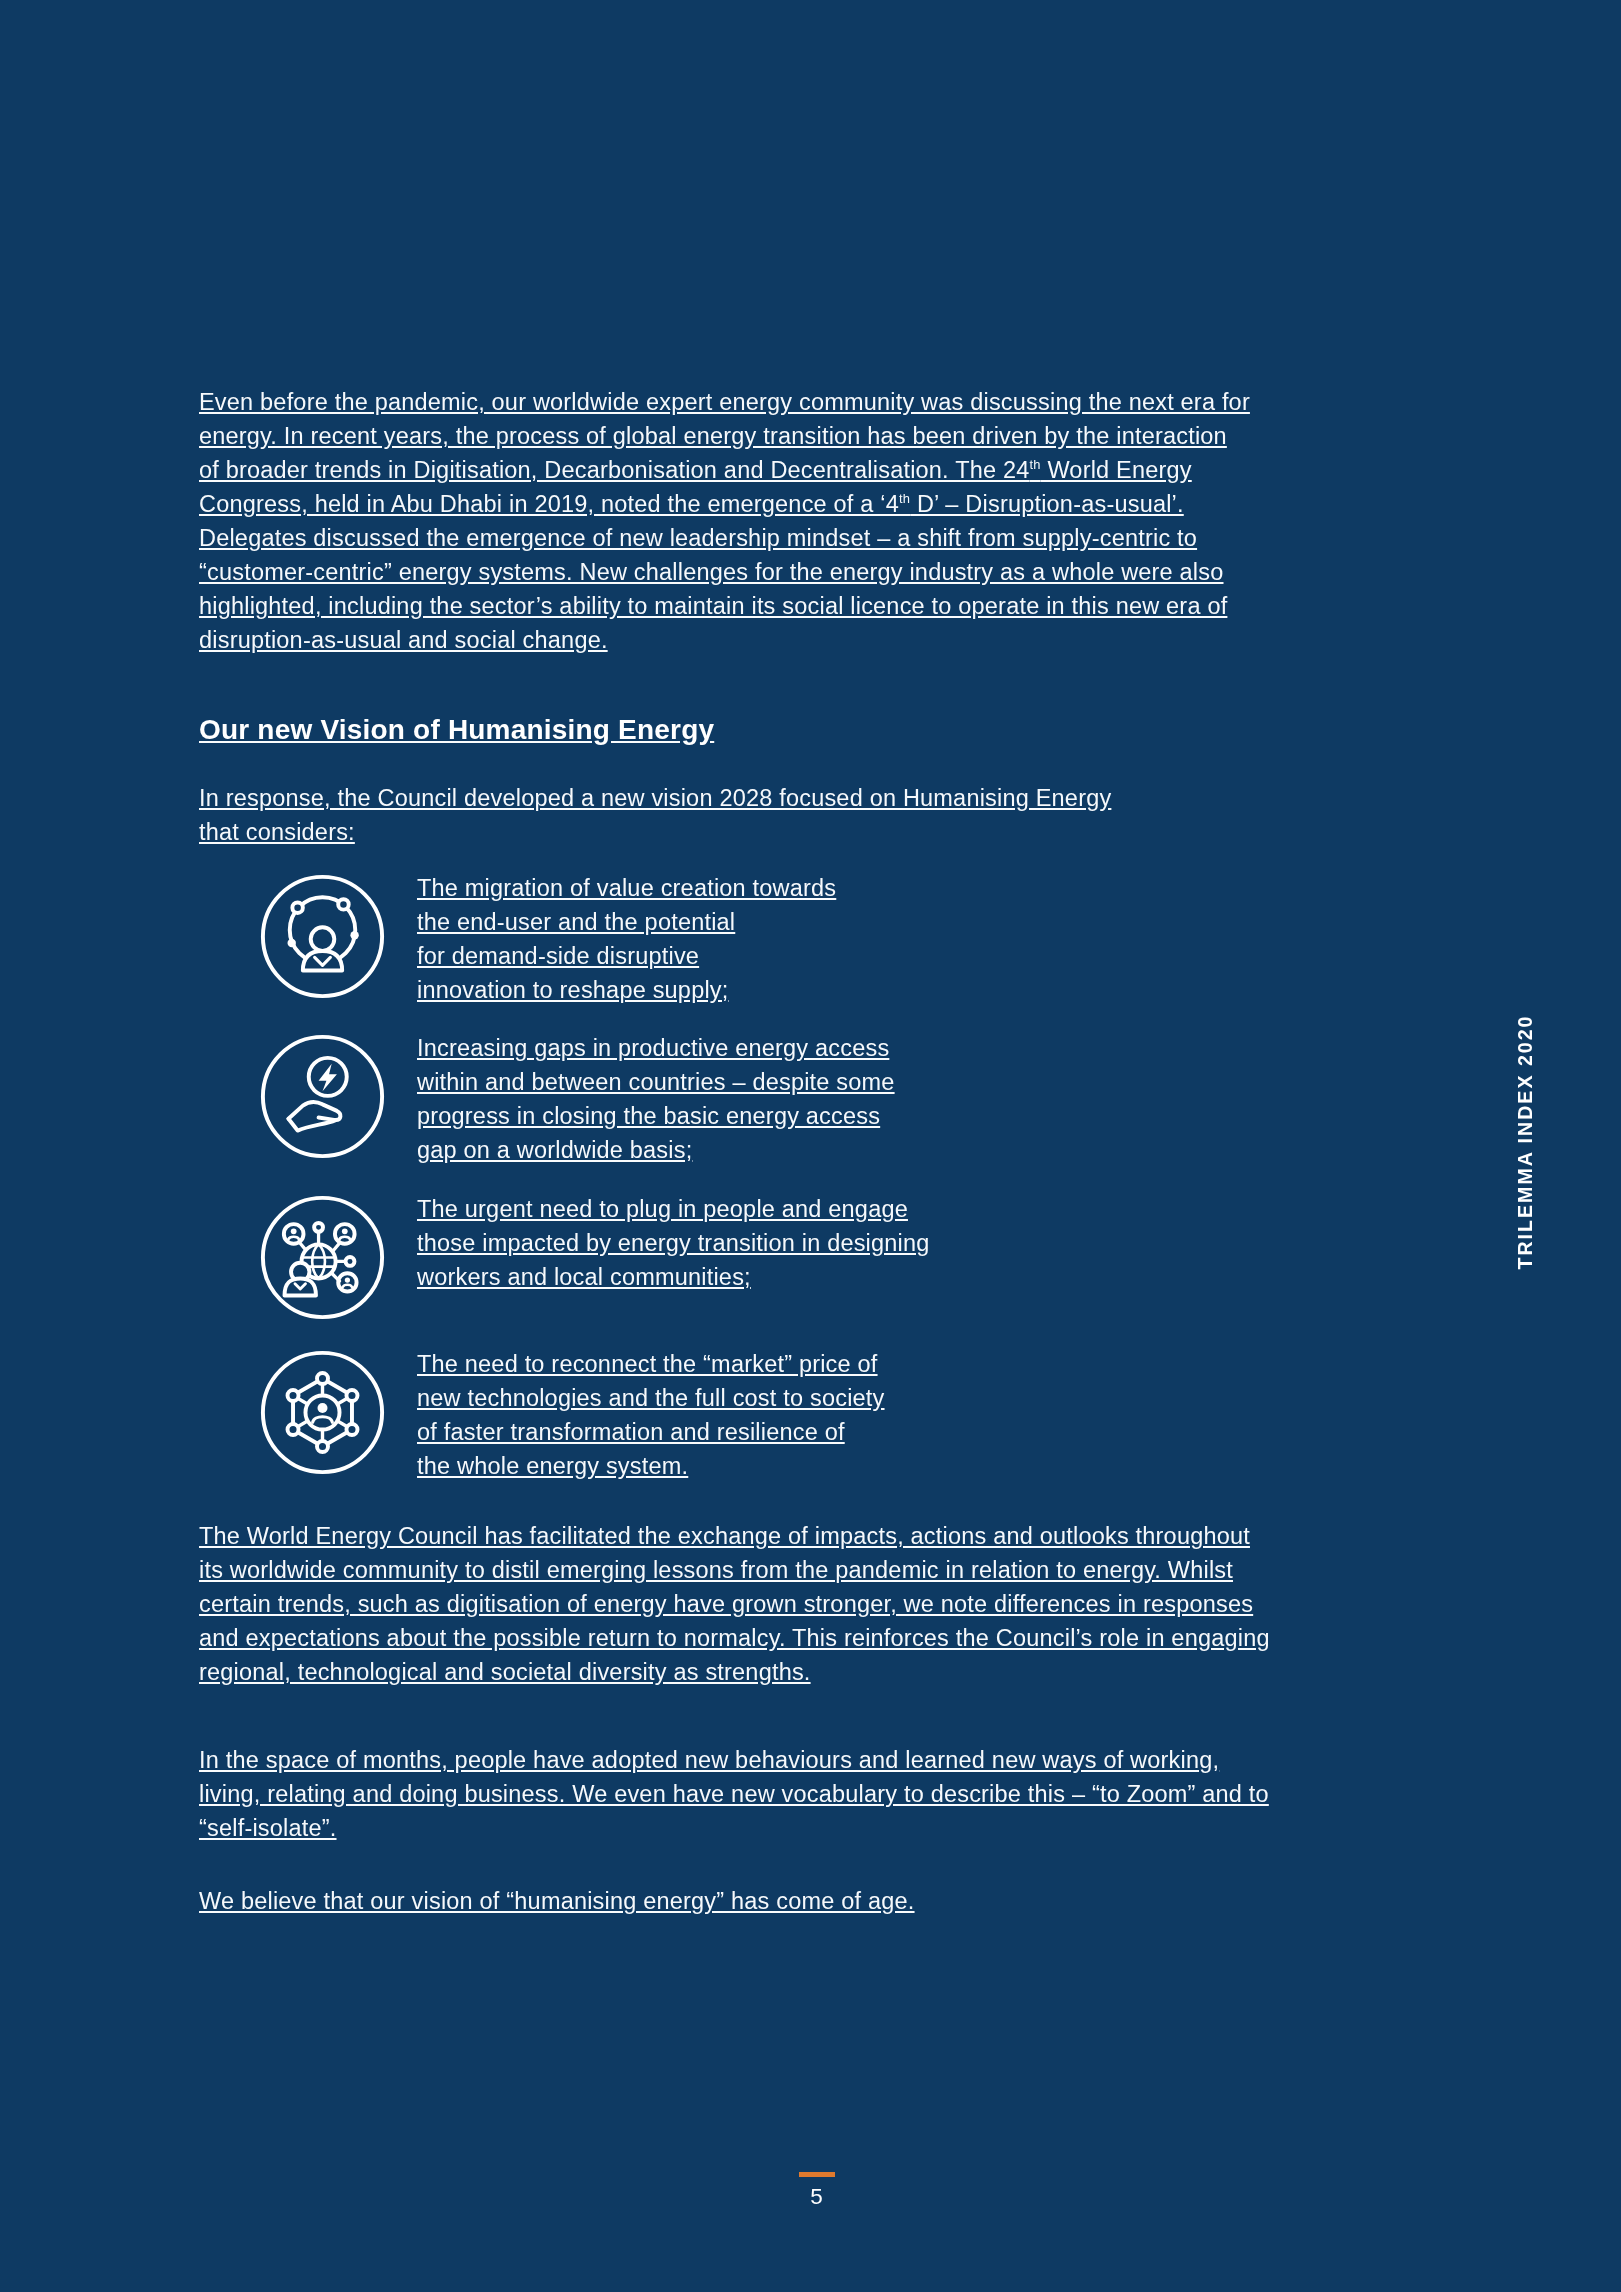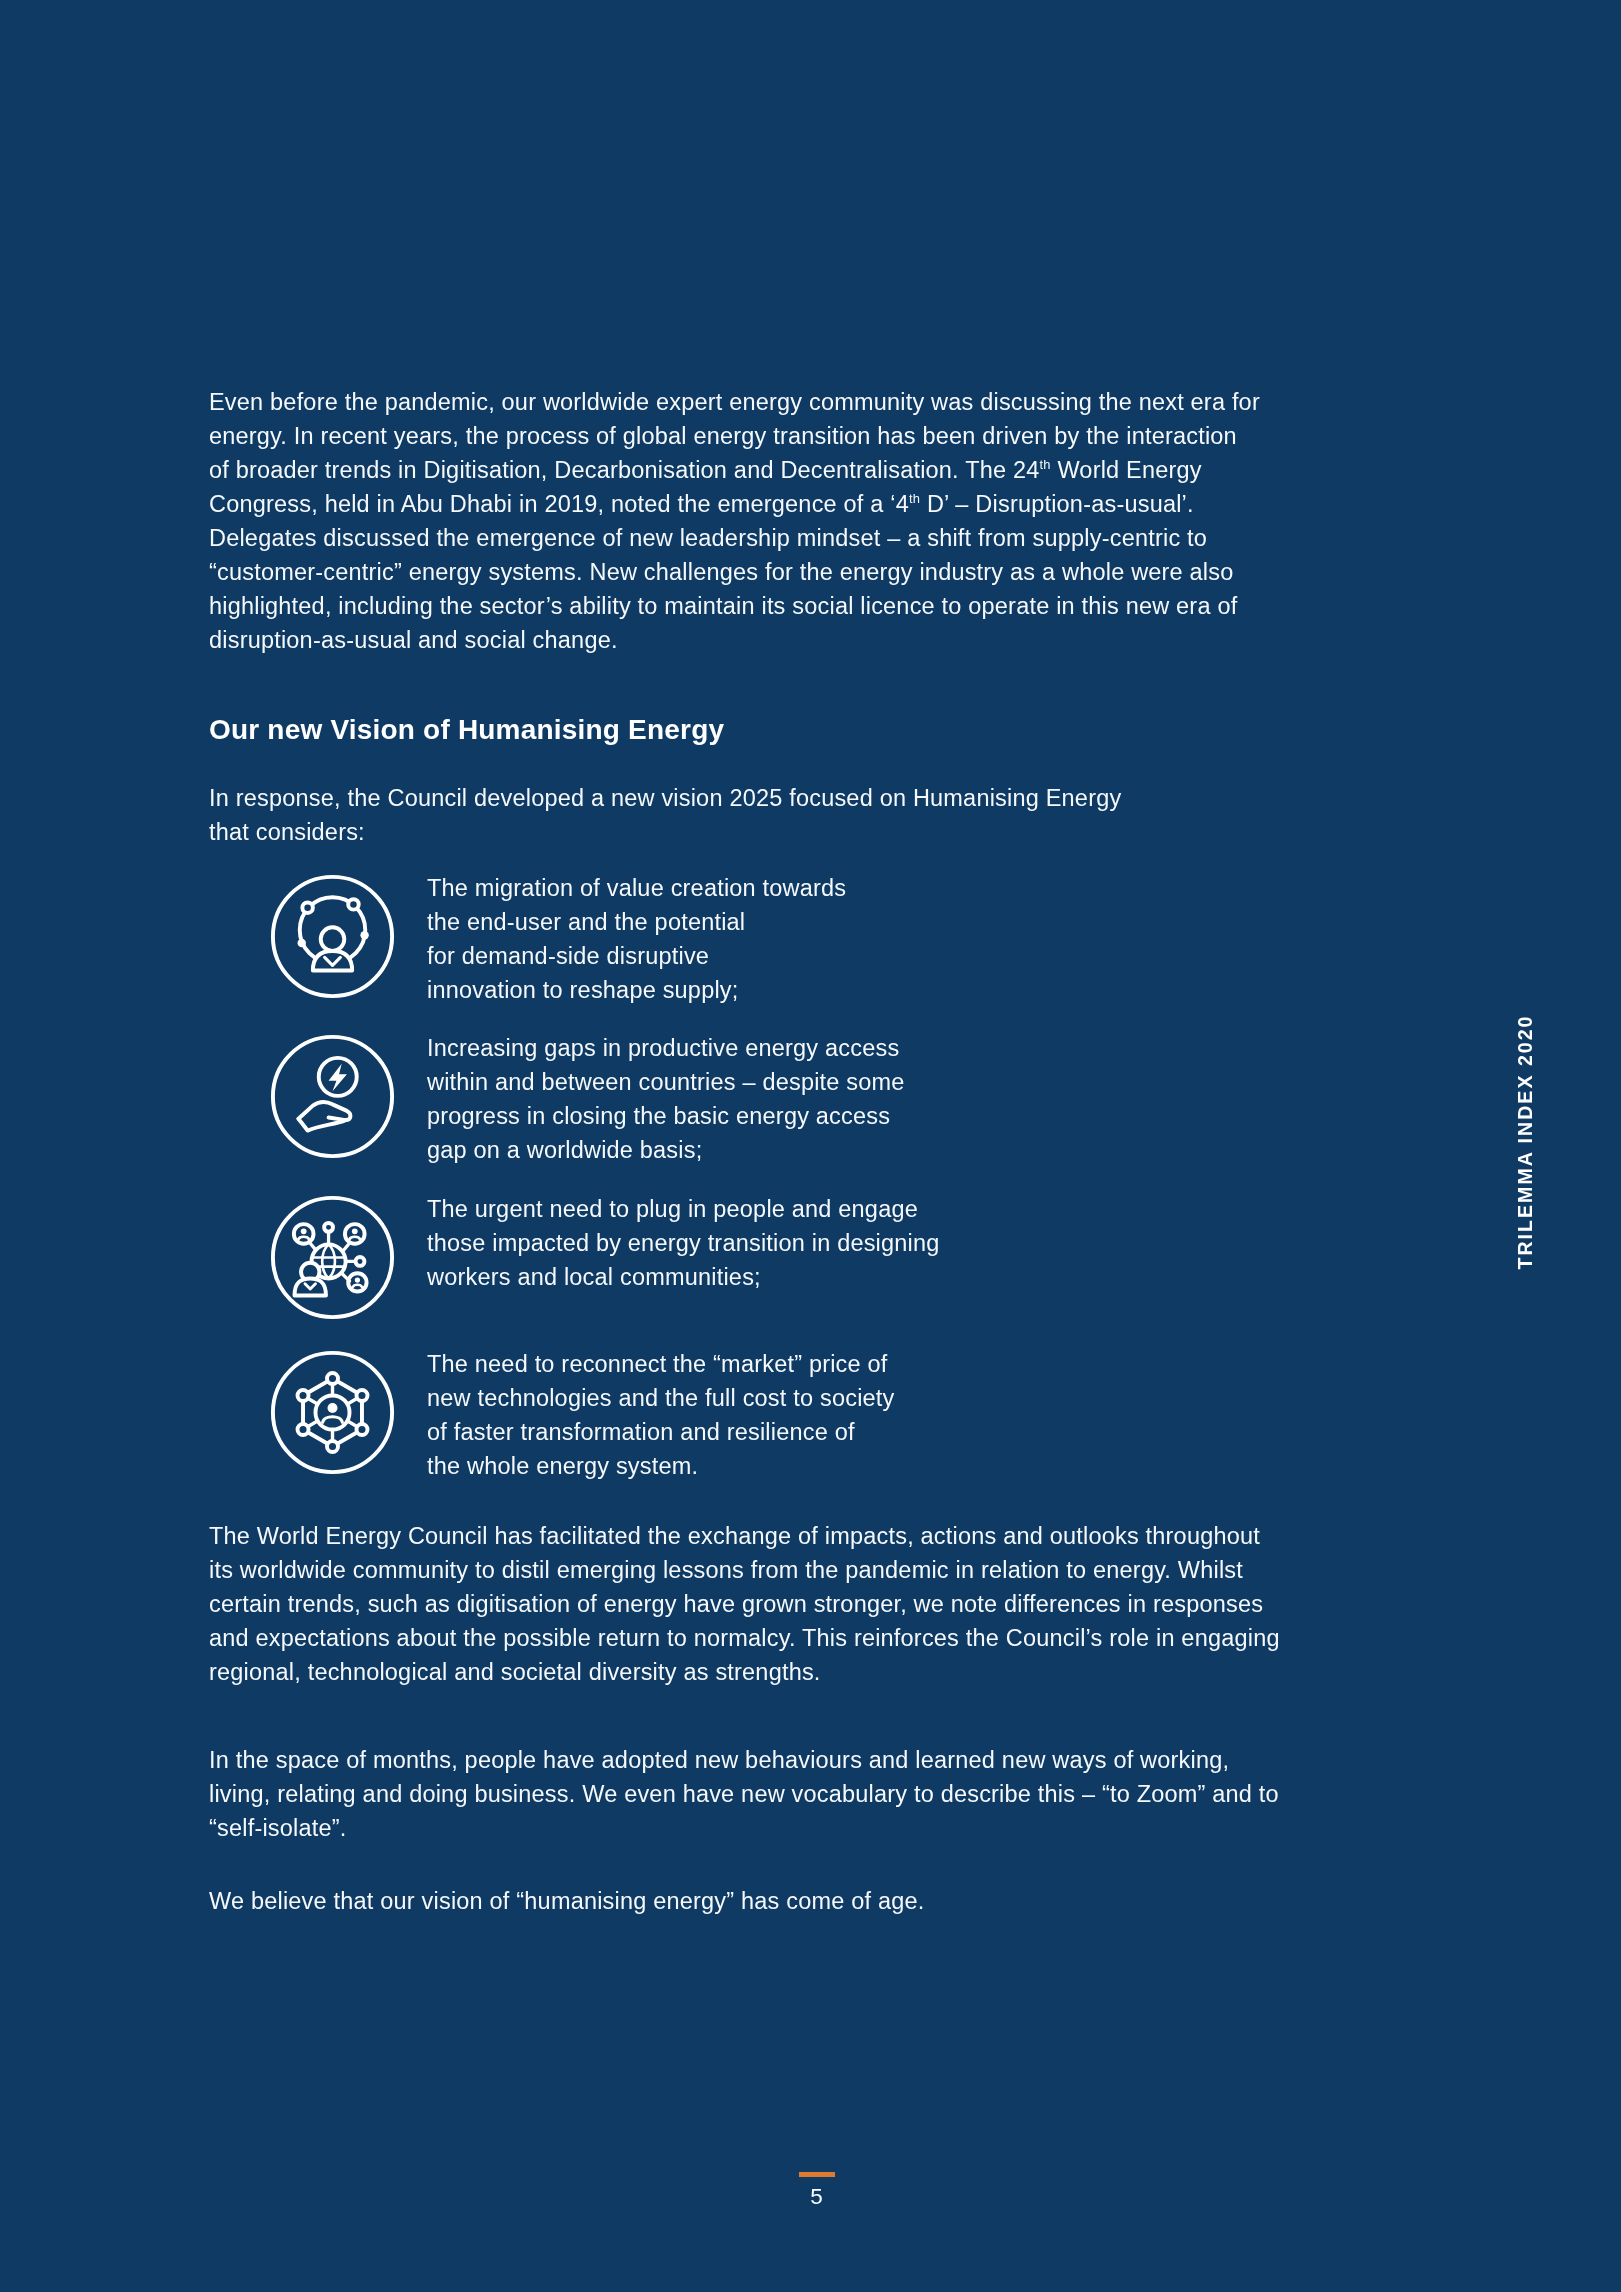--- a/index.html
+++ b/index.html
@@ -5,21 +5,21 @@
   html,body{margin:0;padding:0;background:#0E3A63;}
   .page{
     position:relative;
     width:1621px;height:2293px;
     background:#0E3A63;
     font-family:"Liberation Sans", sans-serif;
     color:#FAFCFE;
     overflow:hidden;
   }
   .content{
-    position:absolute;left:209px;top:385px;width:1235px;
+    position:absolute;left:199px;top:385px;width:1235px;text-decoration:underline;
   }
   .para{margin:0;font-size:23.5px;line-height:34px;letter-spacing:0.2px;font-weight:400;color:#F6F9FC;}
   .ln{display:block;}
   sup{font-size:0.55em;line-height:0;vertical-align:super;}
   h2.section-heading{
     margin:53px 0 0 0;
     font-size:28px;line-height:39px;font-weight:700;color:#FFFFFF;letter-spacing:0.2px;
   }
   .vision-intro{margin-top:32px;}
   .bullets{margin-top:21.6px;}
@@ -56,21 +56,21 @@
       <span class="ln"><span>Congress, held in Abu Dhabi in 2019, noted the emergence of a ‘4</span><sup>th</sup><span> D’ – Disruption-as-usual’.</span></span>
       <span class="ln">Delegates discussed the emergence of new leadership mindset – a shift from supply-centric to</span>
       <span class="ln">“customer-centric” energy systems. New challenges for the energy industry as a whole were also</span>
       <span class="ln">highlighted, including the sector’s ability to maintain its social licence to operate in this new era of</span>
       <span class="ln">disruption-as-usual and social change.</span>
     </p>
 
     <h2 class="section-heading">Our new Vision of Humanising Energy</h2>
 
     <p class="para vision-intro">
-      <span class="ln">In response, the Council developed a new vision 2025 focused on Humanising Energy</span>
+      <span class="ln">In response, the Council developed a new vision 2028 focused on Humanising Energy</span>
       <span class="ln">that considers:</span>
     </p>
 
     <div class="bullets">
 
       <div class="bullet">
         <svg class="bicon" viewBox="0 0 100 100" fill="none" stroke="#FFFFFF" stroke-width="3" stroke-linecap="round" stroke-linejoin="round">
           <circle cx="50" cy="50" r="45.5"></circle>
           <circle cx="50" cy="45" r="25"></circle>
           <circle cx="31" cy="28" r="4" fill="#0E3A63"></circle>

